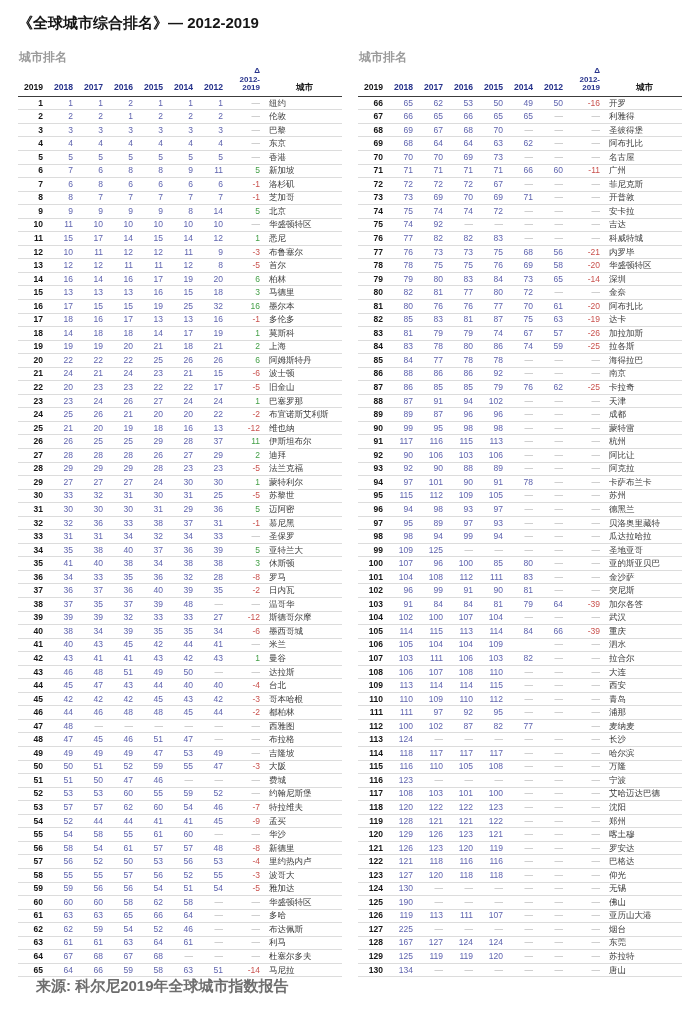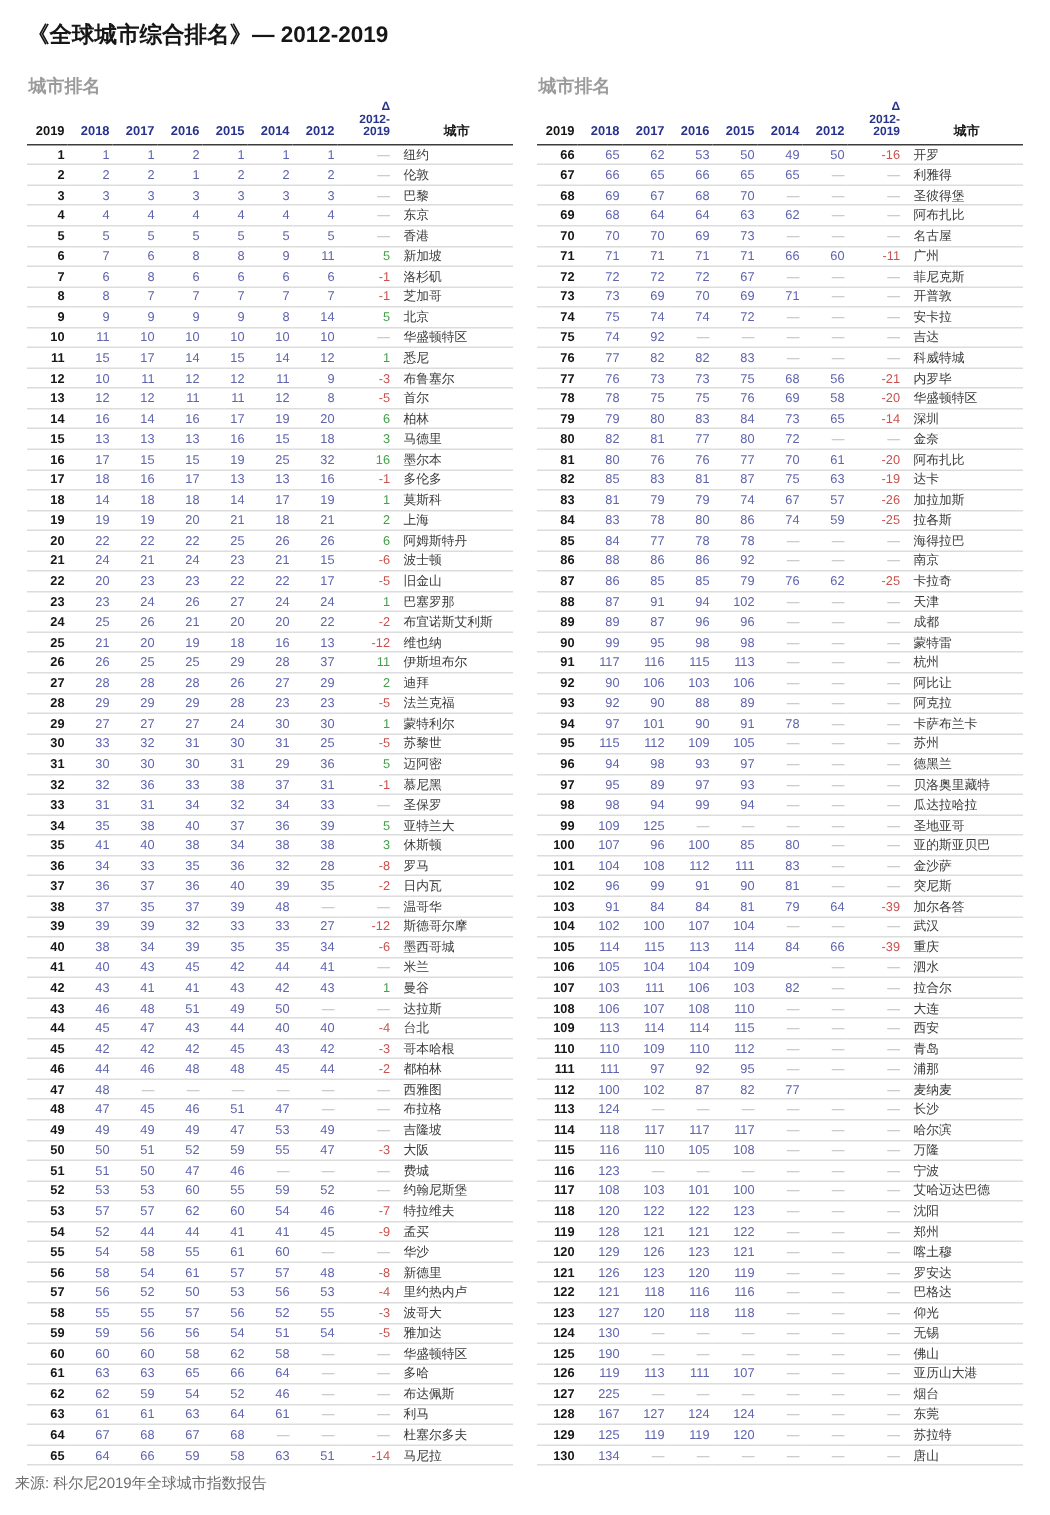--- a/index.html
+++ b/index.html
@@ -32,21 +32,21 @@
     overflow:hidden;
   }
   td.c-rank{font-weight:bold;color:#161616;}
   td.c-year{color:#5e63ae;}
   td.c-delta.d-pos{color:#44a048;}
   td.c-delta.d-neg{color:#c9524e;}
   td.c-delta.d-none{color:#b5b5b5;}
   td.dash{color:#b5b5b5;}
   td.c-city{text-align:left;padding-left:7px;color:#3a3a3a;}
   .source{
-    position:absolute;left:10px;bottom:14px;font-size:10px;color:#6d6d6d;
+    position:absolute;left:36px;bottom:14px;font-size:15px;color:#6d6d6d;font-weight:bold;
   }
 </style>
 </head>
 <body>
 
 <div class="wrap">
   <div class="title">《全球城市综合排名》— 2012-2019</div>
 
   <div class="cols">
     <div class="col">

